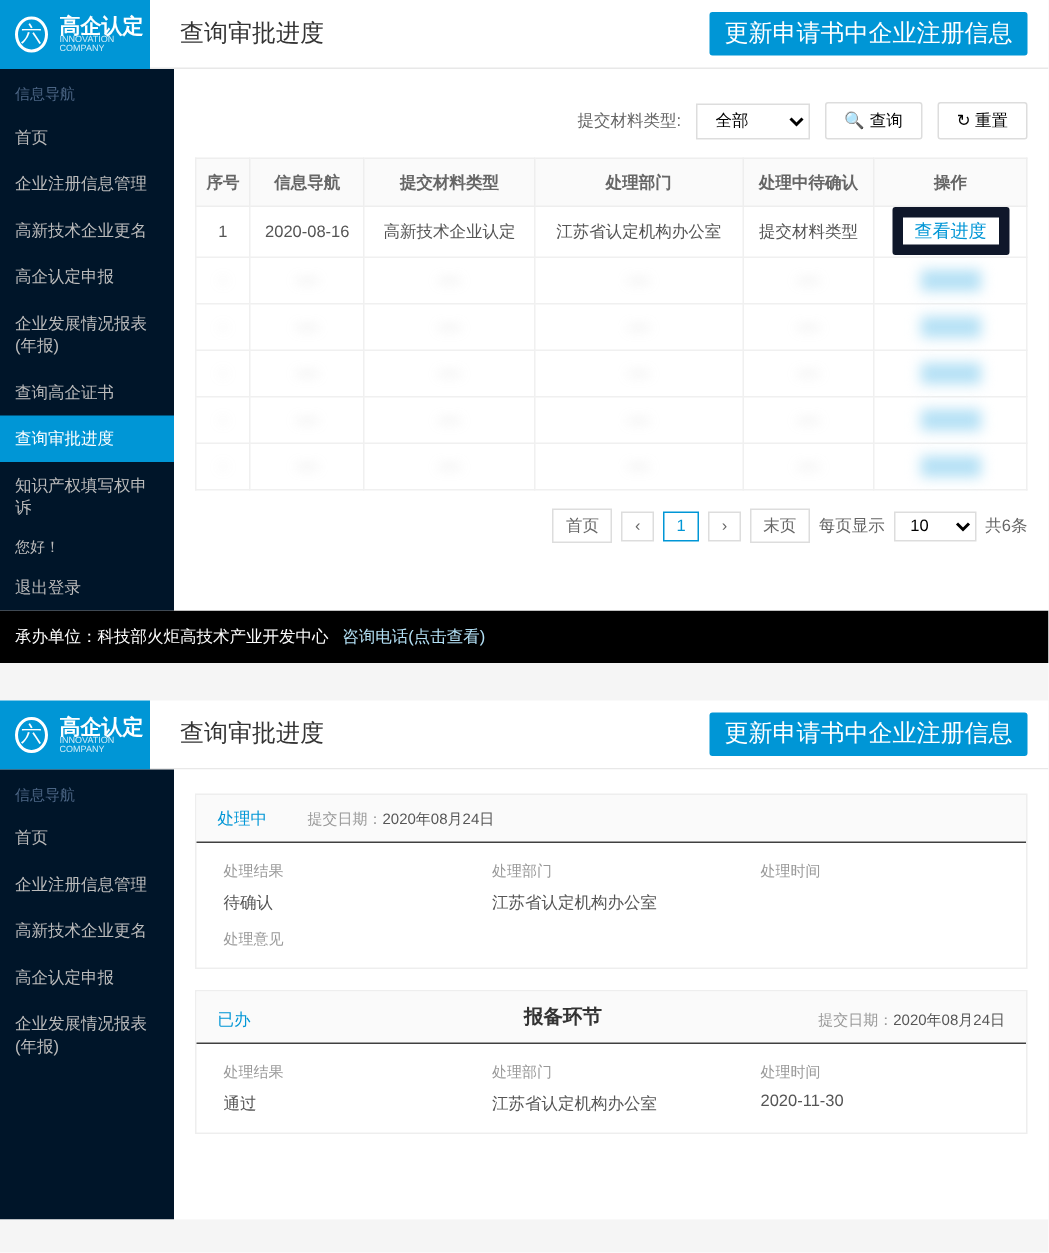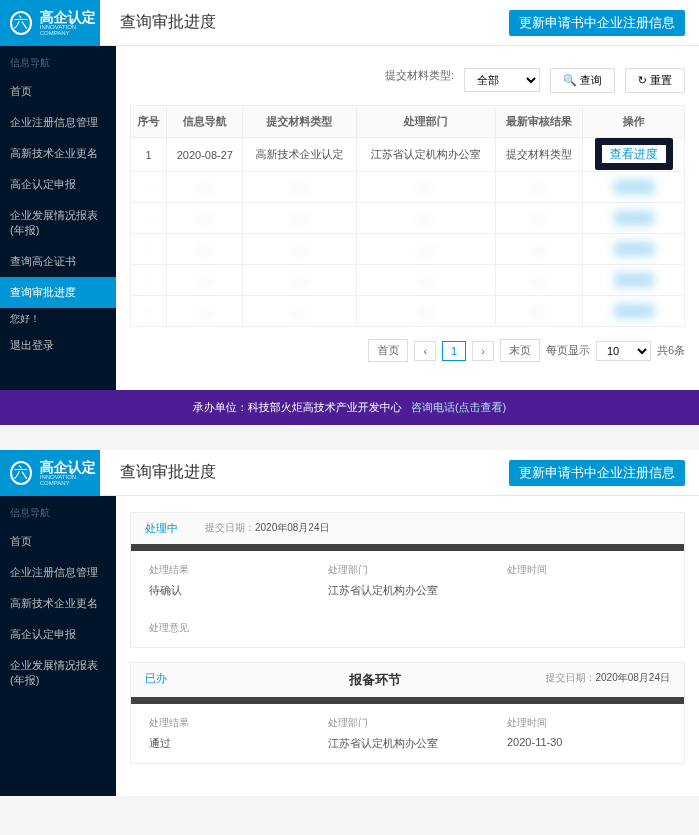--- a/index.html
+++ b/index.html
@@ -4,57 +4,57 @@
 <style>
 *{margin:0;padding:0;box-sizing:border-box;font-family:Arial,"Microsoft YaHei",sans-serif}
 body{background:#f5f5f5;font-size:12px}
 .app{width:699px;background:#fff}
 .header{display:flex;align-items:center;justify-content:space-between;height:46px;padding:0 14px;border-bottom:1px solid #e8e8e8}
 .logo-area{display:flex;align-items:center;gap:8px;background:#0096d6;height:46px;width:100px;margin-left:-14px;padding-left:10px;color:#fff}
 .logo-circle{width:24px;height:24px;border:2px solid #fff;border-radius:50%;display:flex;align-items:center;justify-content:center;font-size:14px}
 .logo-text{font-size:14px;font-weight:bold;line-height:1}
 .logo-sub{font-size:6px;opacity:.8}
 .page-title{font-size:16px;color:#333;flex:1;padding-left:20px}
-.btn-update{background:#0096d6;color:#fff;padding:4px 10px;border:none;border-radius:2px;font-size:13px;cursor:pointer}
+.btn-update{background:#0096d6;color:#fff;padding:4px 10px;border:none;border-radius:2px;font-size:16px;cursor:pointer}
 .body-area{display:flex}
 .sidebar{width:116px;background:#001529;color:#8fa3b8;min-height:300px;font-size:11px}
 .sidebar-header{padding:10px 10px 6px;font-size:10px;color:#4b6584}
 .sidebar-item{padding:8px 10px;cursor:pointer;color:#bbb}
 .sidebar-item.active{background:#0096d6;color:#fff}
 .account-sec{padding:10px;color:#4b6584;font-size:10px}
 .account-val{color:#ccc;font-size:10px;word-break:break-all;padding:3px 0}
 .main{flex:1;padding:16px 14px;background:#fff}
-.filter-row{display:flex;align-items:flex-start;justify-content:flex-end;gap:10px;padding:6px 0 12px}
+.filter-row{display:flex;align-items:center;justify-content:flex-end;gap:10px;padding:6px 0 12px}
 .filter-label{font-size:11px;color:#666}
 .filter-select{border:1px solid #ddd;padding:4px 24px 4px 8px;font-size:11px;background:#fff}
 .btn{border:1px solid #ddd;background:#fff;padding:4px 12px;font-size:11px;cursor:pointer;display:inline-flex;align-items:center;gap:3px;border-radius:2px}
 table{width:100%;border-collapse:collapse;font-size:11px}
 th{background:#fafafa;border:1px solid #eee;padding:8px 4px;font-weight:bold;color:#666}
 td{border:1px solid #f0f0f0;padding:8px 4px;text-align:center;color:#555}
 .btn-link{color:#0096d6;border:7px solid #0f172a;padding:2px 8px;font-size:12px;border-radius:2px}
 .blur-row td{filter:blur(4px);color:#aaa}
 .blur-btn{background:#b3e0f5;width:40px;height:14px;margin:0 auto;filter:blur(2px)}
 .pagination{display:flex;align-items:center;justify-content:flex-end;gap:6px;padding:12px 0;font-size:11px;color:#666}
 .pg-btn{border:1px solid #ddd;padding:3px 8px;background:#fff;cursor:pointer}
 .pg-btn.active{border-color:#0096d6;color:#0096d6}
-.footer{background:#4c1d95;color:#fff;padding:10px;font-size:11px;text-align:center}
+.footer{background:#000000;color:#fff;padding:10px;font-size:11px;}
 .footer a{color:#b3e0f5}
 .gap{height:25px;background:#f5f5f5}
 .card{border:1px solid #eee;margin-bottom:14px;font-size:11px}
-.card-hd{display:flex;align-items:flex-start;border-bottom:7px solid #404040;padding:8px 14px;background:#fafafa}
+.card-hd{display:flex;align-items:flex-end;border-bottom:1px solid #404040;padding:8px 14px;background:#fafafa}
 .card-status{color:#0096d6;width:60px}
 .card-title{flex:1;text-align:center;font-size:13px;color:#333;font-weight:bold}
 .card-date-label{color:#999;font-size:10px}
 .card-date{color:#555;font-size:10px}
 .card-body{padding:12px 18px}
 .row3{display:flex;gap:20px}
 .col3{flex:1}
 .lbl{color:#999;margin-bottom:6px;font-size:10px}
 .val{color:#555;font-size:11px}
-.opinion{margin-top:23px;color:#999;font-size:10px}
+.opinion{margin-top:10px;color:#999;font-size:10px}
 .hello{padding:4px 10px;color:#bbb;font-size:10px}
 </style>
 </head>
 <body>
 
 <div class="app">
   <div class="header">
     <div class="logo-area">
       <div class="logo-circle">六</div>
       <div>
@@ -69,20 +69,21 @@
     <div class="sidebar">
       <div class="sidebar-header">信息导航</div>
       <div id="sb1">
           <div class="sidebar-item">首页</div>
           <div class="sidebar-item">企业注册信息管理</div>
           <div class="sidebar-item">高新技术企业更名</div>
           <div class="sidebar-item">高企认定申报</div>
           <div class="sidebar-item">企业发展情况报表(年报)</div>
           <div class="sidebar-item">查询高企证书</div>
           <div class="sidebar-item active">查询审批进度</div>
+          <div class="sidebar-item">知识产权填写权申诉</div>
         </div>
       <div class="hello">您好！</div>
       <div class="sidebar-item">退出登录</div>
     </div>
     <div class="main">
       <div class="filter-row">
         <span class="filter-label">提交材料类型:</span>
         <select class="filter-select"><option>全部</option></select>
         <button class="btn">
             <span>🔍</span>
@@ -93,28 +94,28 @@
             <span>重置</span>
           </button>
       </div>
       <table>
         <thead>
             <tr id="thr">
               <th>序号</th>
               <th>信息导航</th>
               <th>提交材料类型</th>
               <th>处理部门</th>
-              <th>最新审核结果</th>
+              <th>处理中待确认</th>
               <th>操作</th>
             </tr>
           </thead>
         <tbody>
           <tr>
             <td>1</td>
-            <td>2020-08-27</td>
+            <td>2020-08-16</td>
             <td>高新技术企业认定</td>
             <td>江苏省认定机构办公室</td>
             <td>提交材料类型</td>
             <td><a class="btn-link">查看进度</a></td>
           </tr>
           <tr class="blur-row">
               <td>-</td>
               <td>----</td>
               <td>----</td>
               <td>----</td>

